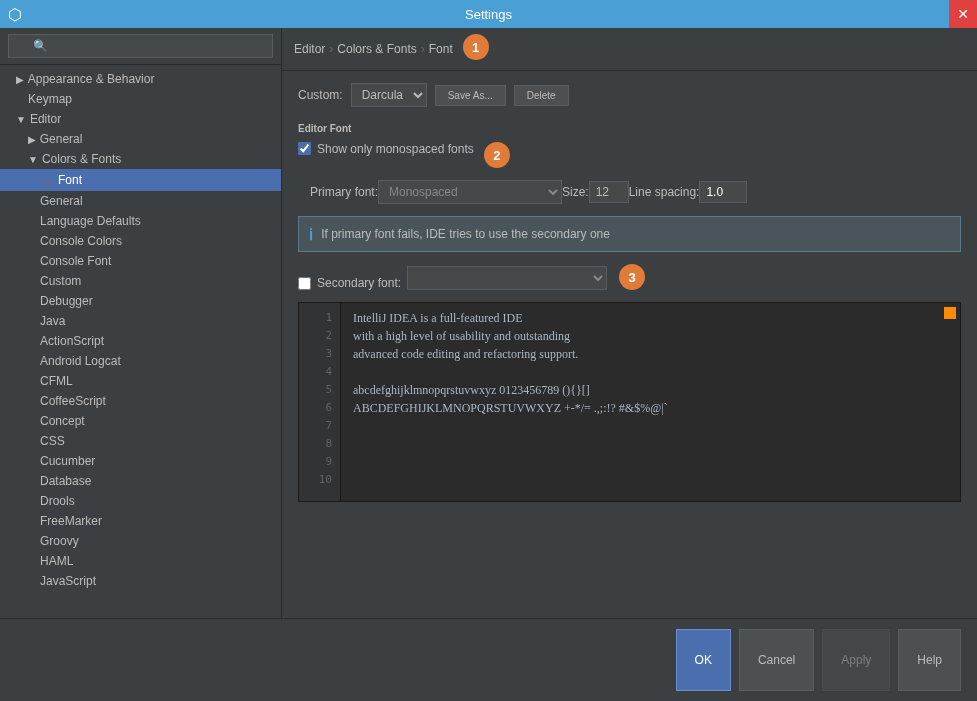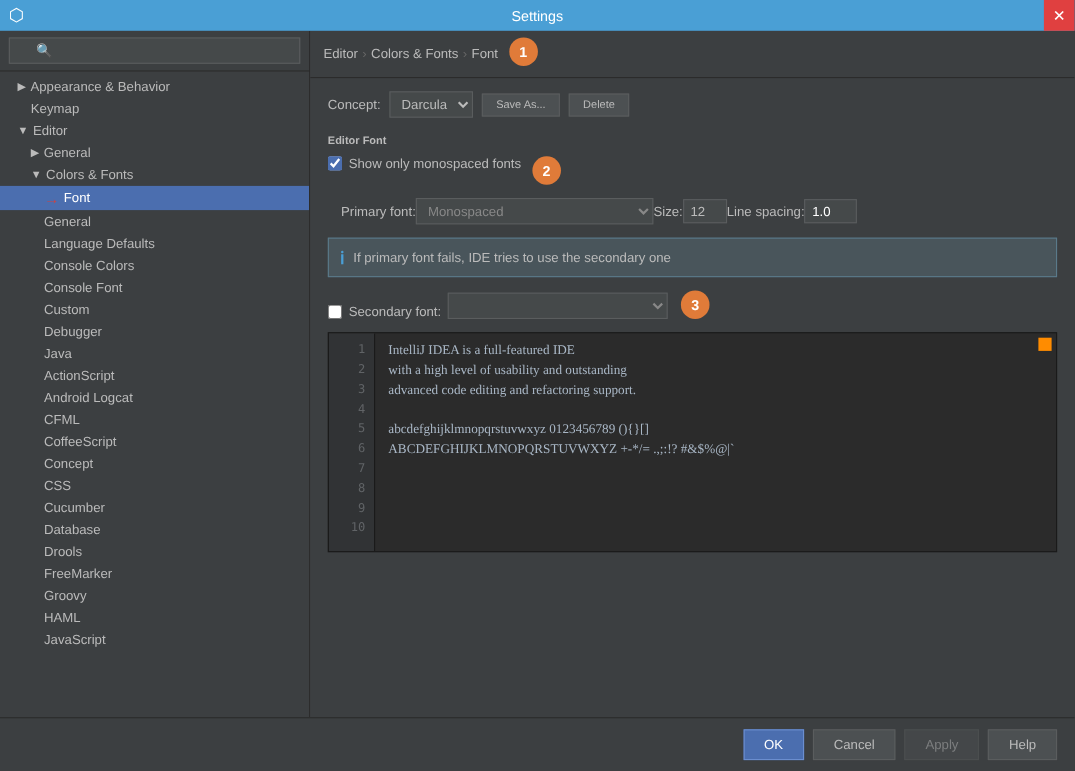--- a/index.html
+++ b/index.html
@@ -193,21 +193,21 @@
       margin-bottom: 12px;
     }
     .font-row label { color: #bbbbbb; font-size: 12px; min-width: 80px; text-align: right; }
     .font-select {
       background: #45494a;
       border: 1px solid #5a5d5e;
       color: #888;
       padding: 3px 6px;
       font-size: 12px;
       outline: none;
-      width: 216px;
+      width: 184px;
     }
     .size-input {
       background: #45494a;
       border: 1px solid #5a5d5e;
       color: #bbbbbb;
       padding: 3px 6px;
       font-size: 12px;
       width: 40px;
       outline: none;
     }
@@ -299,21 +299,21 @@
       border-top: 1px solid #2b2b2b;
       padding: 10px 16px;
       display: flex;
       justify-content: flex-end;
       gap: 8px;
     }
     .btn-primary {
       background: #4b6eaf;
       border: 1px solid #6b8ecf;
       color: #ffffff;
-      padding: 6px 18px;
+      padding: 23px 18px;
       font-size: 12px;
       cursor: pointer;
     }
     .btn-secondary {
       background: #4c5052;
       border: 1px solid #5a5d5e;
       color: #bbbbbb;
       padding: 6px 18px;
       font-size: 12px;
       cursor: pointer;
@@ -440,21 +440,21 @@
         <span class="breadcrumb-sep">›</span>
         <span>Colors &amp; Fonts</span>
         <span class="breadcrumb-sep">›</span>
         <span>Font</span>
         <span class="step-badge badge-1">1</span>
       </div>
 
       <div class="settings-content">
 
         <div class="scheme-row">
-          <span>Concept:</span>
+          <span>Custom:</span>
           <select class="scheme-select">
             <option>Darcula</option>
           </select>
           <button class="btn">Save As...</button>
           <button class="btn">Delete</button>
         </div>
 
         <div class="section-header">Editor Font</div>
 
         <div class="checkbox-row">

